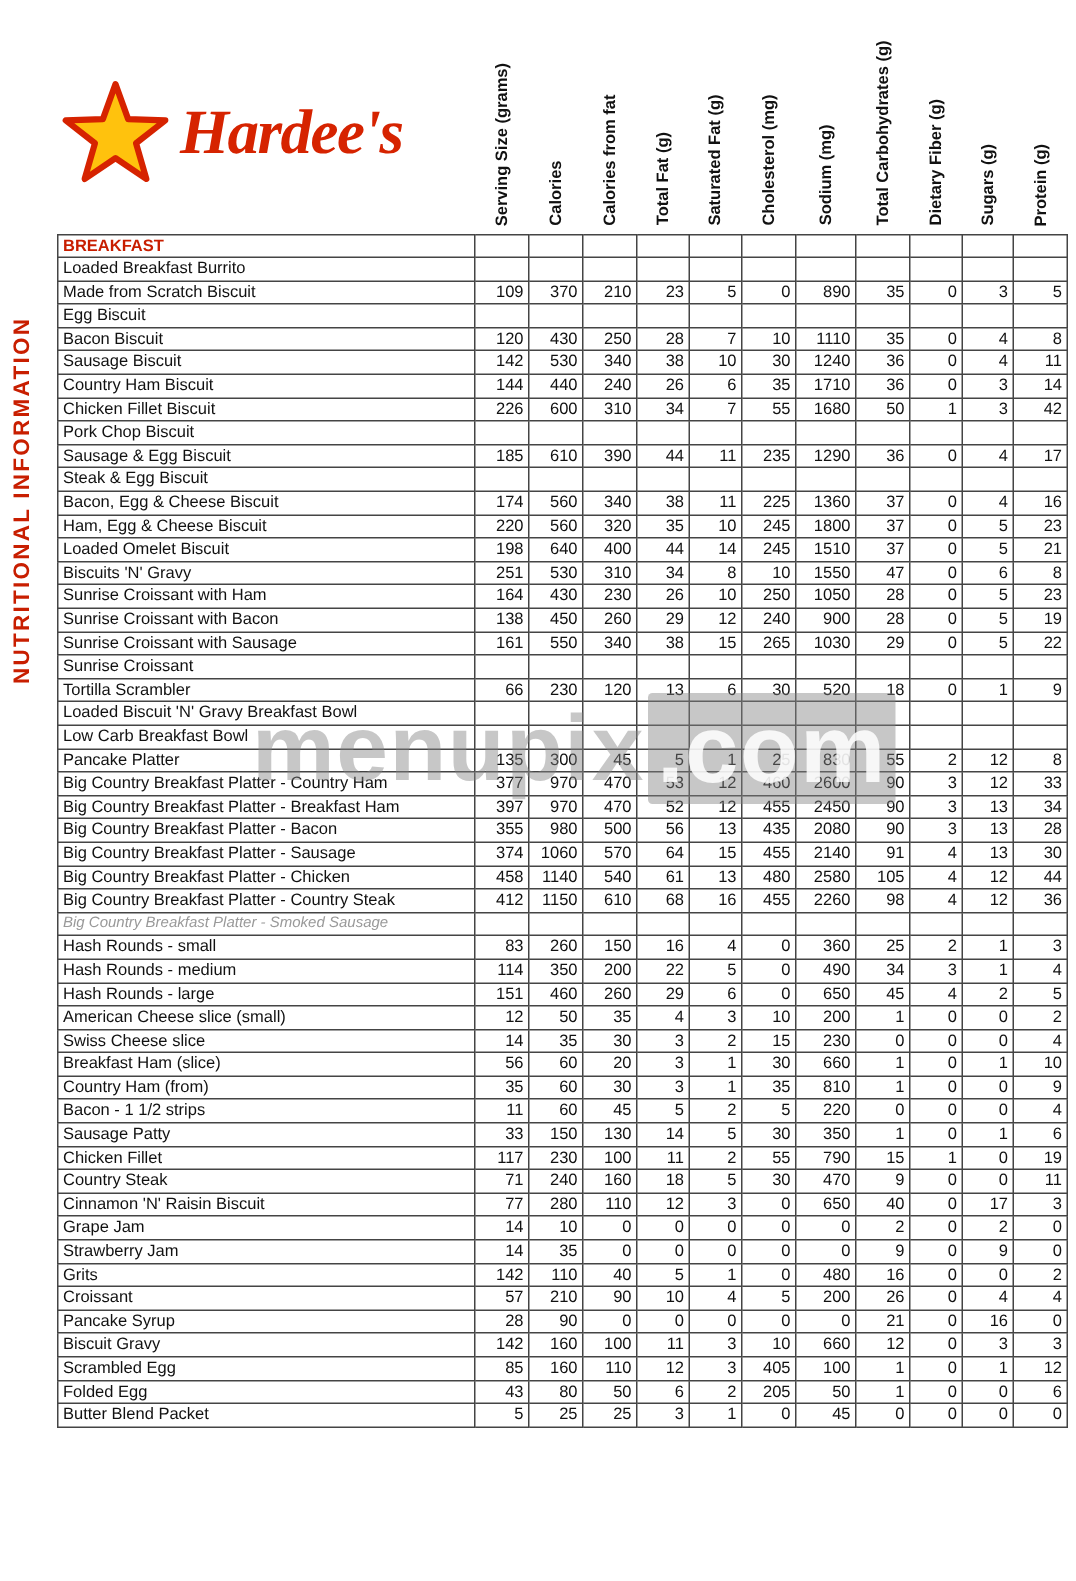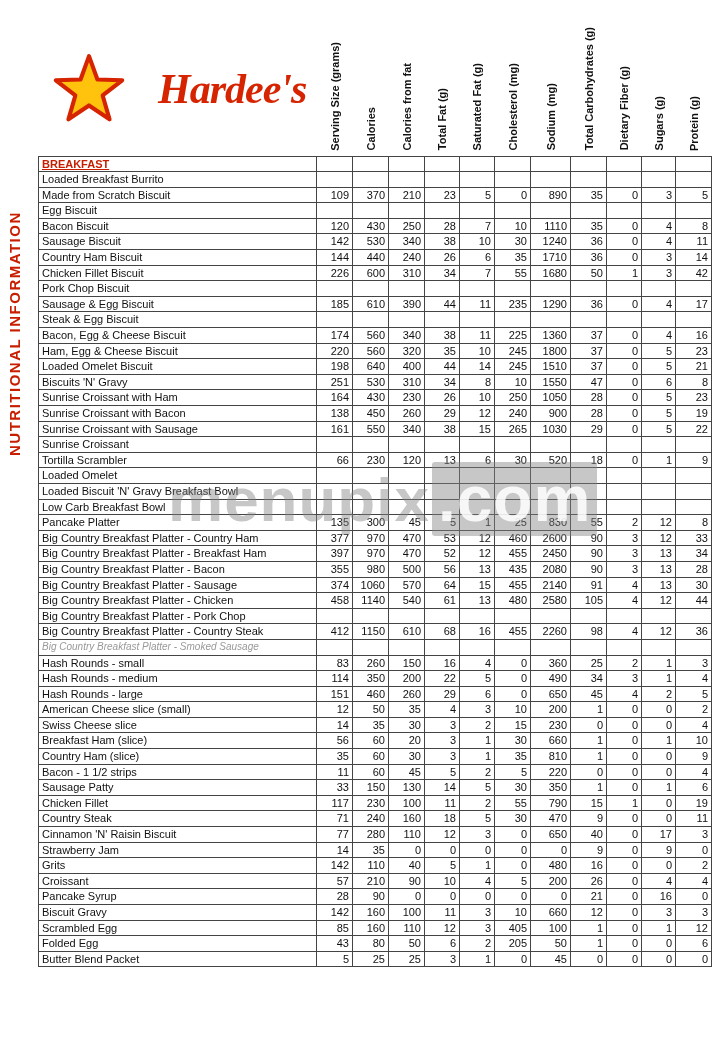--- a/index.html
+++ b/index.html
@@ -7,21 +7,21 @@
   body {
     width:717px; height:1054px; background:#ffffff; position:relative;
     font-family:"Liberation Sans", sans-serif; overflow:hidden;
   }
   .vertical-title {
     position:absolute; left:6px; top:160px; height:296px;
     writing-mode:vertical-rl; transform:rotate(180deg);
     color:#c81e00; font-weight:bold; font-size:15px; letter-spacing:1.5px;
     white-space:nowrap;
   }
-  .logo { position:absolute; left:52px; top:52px; display:flex; align-items:center;gap:26px; }
+  .logo { position:absolute; left:40px; top:52px; display:flex; align-items:center; }
   .logo svg { display:block; }
   .logo-text {
     font-family:"Liberation Serif", serif; font-style:italic; font-weight:bold;
     font-size:42px; color:#d62300; margin-left:6px; letter-spacing:-1px;
   }
   table.nutrition {
     position:absolute; left:38px; top:4px; border-collapse:collapse;
     table-layout:fixed;
   }
   th.rot { vertical-align:bottom; height:152px; padding:0 0 5px 0; border:none; }
@@ -30,21 +30,21 @@
     font-weight:bold; font-size:11px; white-space:nowrap; margin:0 auto;
     color:#111;
   }
   th.name-spacer { border:none; }
   td {
     border:1px solid #444; font-size:11px; line-height:12.6px;
     padding:1px 3px; overflow:hidden; white-space:nowrap; color:#111;
   }
   td.name { text-align:left; }
   td.num  { text-align:right; }
-  tr.section td { color:#c81e00; font-weight:bold;text-decoration:underline; }
+  tr.section td { color:#c81e00; font-weight:bold; }
   tr.muted td { color:#999; font-size:10px;font-style:italic; }
   .watermark {
     position:absolute; left:168px; top:462px; z-index:5;
     font-weight:bold; font-size:62px; letter-spacing:1px;
     color:rgba(130,130,130,0.45); pointer-events:none;
     display:flex; align-items:center;
   }
   .watermark .tld {
     background:rgba(130,130,130,0.45); color:rgba(255,255,255,0.85);
     padding:0 6px; margin-left:2px; font-size:64px; border-radius:3px;
@@ -397,34 +397,20 @@
         <td class="num">13</td>
         <td class="num">6</td>
         <td class="num">30</td>
         <td class="num">520</td>
         <td class="num">18</td>
         <td class="num">0</td>
         <td class="num">1</td>
         <td class="num">9</td>
       </tr>
       <tr>
-        <td class="name">Loaded Omelet</td>
-        <td class="num"></td>
-        <td class="num"></td>
-        <td class="num"></td>
-        <td class="num"></td>
-        <td class="num"></td>
-        <td class="num"></td>
-        <td class="num"></td>
-        <td class="num"></td>
-        <td class="num"></td>
-        <td class="num"></td>
-        <td class="num"></td>
-      </tr>
-      <tr>
         <td class="name">Loaded Biscuit 'N' Gravy Breakfast Bowl</td>
         <td class="num"></td>
         <td class="num"></td>
         <td class="num"></td>
         <td class="num"></td>
         <td class="num"></td>
         <td class="num"></td>
         <td class="num"></td>
         <td class="num"></td>
         <td class="num"></td>
@@ -523,34 +509,20 @@
         <td class="num">61</td>
         <td class="num">13</td>
         <td class="num">480</td>
         <td class="num">2580</td>
         <td class="num">105</td>
         <td class="num">4</td>
         <td class="num">12</td>
         <td class="num">44</td>
       </tr>
       <tr>
-        <td class="name">Big Country Breakfast Platter - Pork Chop</td>
-        <td class="num"></td>
-        <td class="num"></td>
-        <td class="num"></td>
-        <td class="num"></td>
-        <td class="num"></td>
-        <td class="num"></td>
-        <td class="num"></td>
-        <td class="num"></td>
-        <td class="num"></td>
-        <td class="num"></td>
-        <td class="num"></td>
-      </tr>
-      <tr>
         <td class="name">Big Country Breakfast Platter - Country Steak</td>
         <td class="num">412</td>
         <td class="num">1150</td>
         <td class="num">610</td>
         <td class="num">68</td>
         <td class="num">16</td>
         <td class="num">455</td>
         <td class="num">2260</td>
         <td class="num">98</td>
         <td class="num">4</td>
@@ -649,21 +621,21 @@
         <td class="num">3</td>
         <td class="num">1</td>
         <td class="num">30</td>
         <td class="num">660</td>
         <td class="num">1</td>
         <td class="num">0</td>
         <td class="num">1</td>
         <td class="num">10</td>
       </tr>
       <tr>
-        <td class="name">Country Ham (slice)</td>
+        <td class="name">Country Ham (from)</td>
         <td class="num">35</td>
         <td class="num">60</td>
         <td class="num">30</td>
         <td class="num">3</td>
         <td class="num">1</td>
         <td class="num">35</td>
         <td class="num">810</td>
         <td class="num">1</td>
         <td class="num">0</td>
         <td class="num">0</td>
@@ -733,20 +705,34 @@
         <td class="num">12</td>
         <td class="num">3</td>
         <td class="num">0</td>
         <td class="num">650</td>
         <td class="num">40</td>
         <td class="num">0</td>
         <td class="num">17</td>
         <td class="num">3</td>
       </tr>
       <tr>
+        <td class="name">Grape Jam</td>
+        <td class="num">14</td>
+        <td class="num">10</td>
+        <td class="num">0</td>
+        <td class="num">0</td>
+        <td class="num">0</td>
+        <td class="num">0</td>
+        <td class="num">0</td>
+        <td class="num">2</td>
+        <td class="num">0</td>
+        <td class="num">2</td>
+        <td class="num">0</td>
+      </tr>
+      <tr>
         <td class="name">Strawberry Jam</td>
         <td class="num">14</td>
         <td class="num">35</td>
         <td class="num">0</td>
         <td class="num">0</td>
         <td class="num">0</td>
         <td class="num">0</td>
         <td class="num">0</td>
         <td class="num">9</td>
         <td class="num">0</td>

